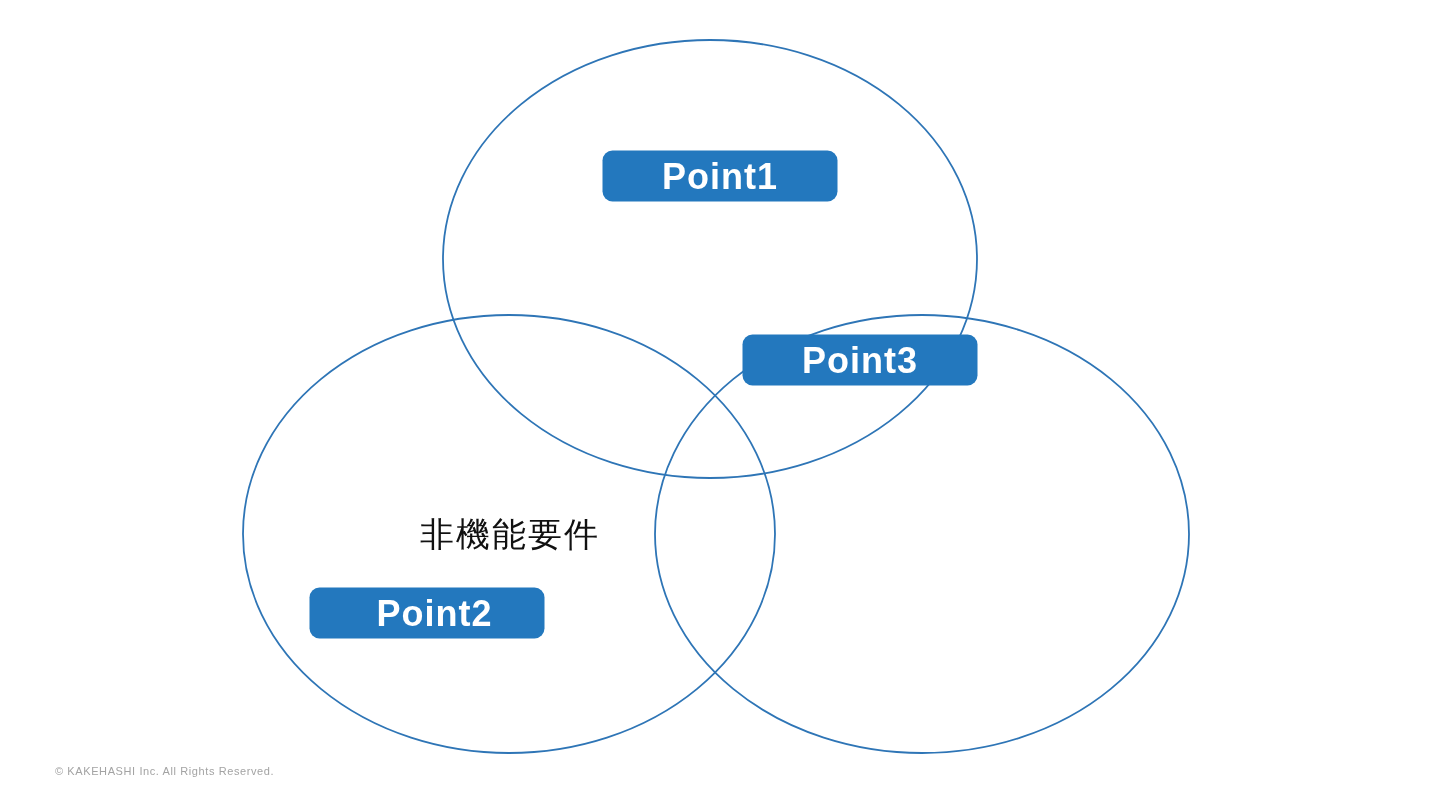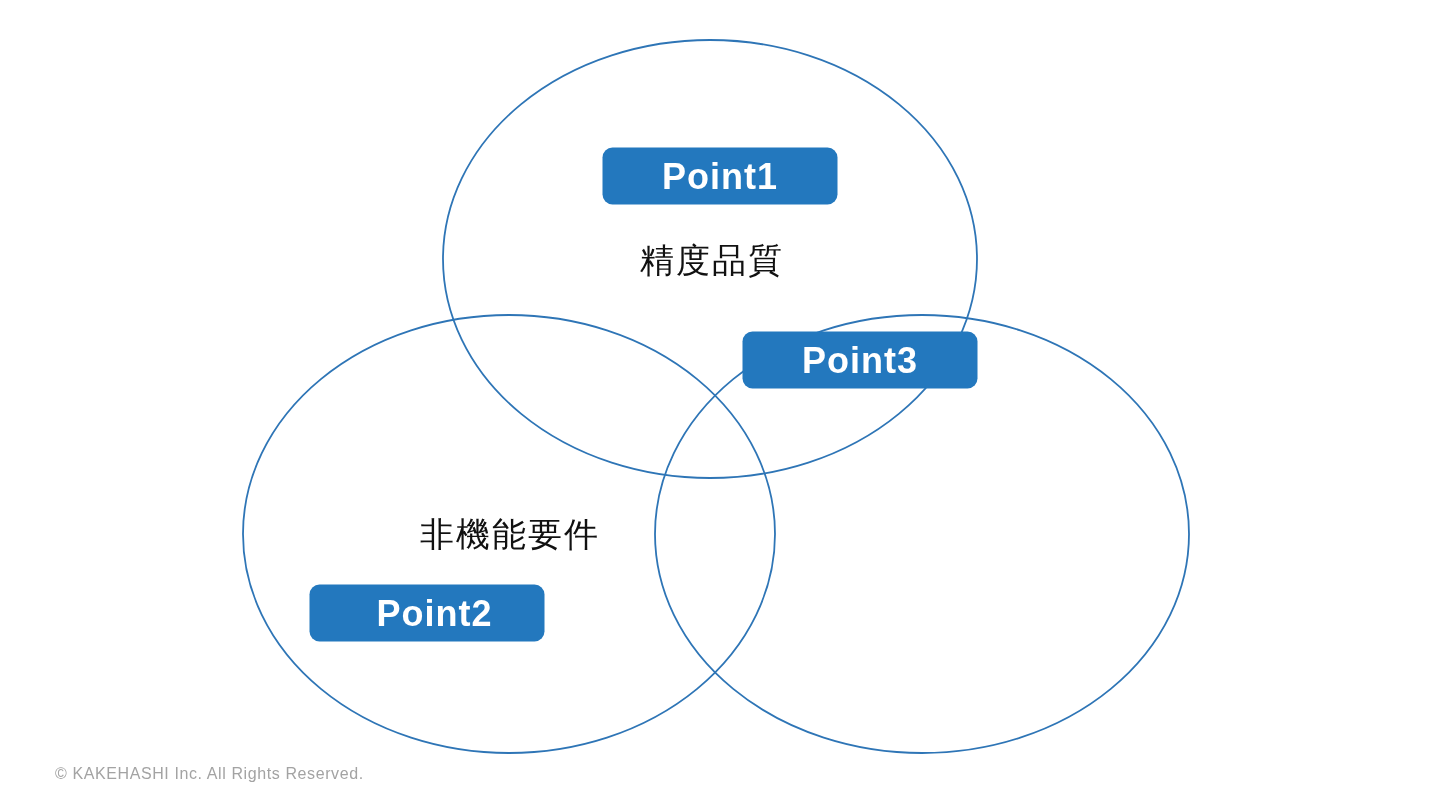--- a/index.html
+++ b/index.html
@@ -21,21 +21,21 @@
     top: 0;
   }
   .venn ellipse {
     fill: none;
     stroke: #2e75b6;
     stroke-width: 1.8;
   }
   .badge {
     position: absolute;
     width: 235px;
-    height: 57px;
+    height: 51px;
     background: #2378be;
     border-radius: 10px;
     color: #ffffff;
     font-size: 36px;
     font-weight: bold;
     letter-spacing: 1px;
     display: flex;
     align-items: center;
     justify-content: center;
     transform: translate(-50%, -50%);
@@ -52,40 +52,39 @@
   .badge-point1 { left: 720px; top: 176px; }
   .badge-point2 { left: 427px; top: 613px; padding-left: 15px; }
   .badge-point3 { left: 860px; top: 360px; }
   .label-top    { left: 712px; top: 261px; }
   .label-left   { left: 510px; top: 535px; }
   .label-right  { left: 920px; top: 534px; }
   .copyright {
     position: absolute;
     left: 55px;
     top: 765px;
-    font-size: 16px;
+    font-size: 11px;
     color: #a3a3a3;
     letter-spacing: 0.6px;
     white-space: nowrap;
   }
 </style>
 </head>
 <body>
 
 <div class="slide">
 
   <svg class="venn" width="1440" height="810" viewBox="0 0 1440 810" aria-hidden="true">
     <ellipse cx="710" cy="259" rx="267" ry="219"></ellipse>
     <ellipse cx="509" cy="534" rx="266" ry="219"></ellipse>
     <ellipse cx="922" cy="534" rx="267" ry="219"></ellipse>
   </svg>
 
   <div class="badge badge-point1">Point1</div>
 
-  <div class="circle-label label-top">精度品質</div>
 
   <div class="badge badge-point3">Point3</div>
 
   <div class="circle-label label-left">非機能要件</div>
 
 
   <div class="badge badge-point2">Point2</div>
 
   <div class="copyright">© KAKEHASHI Inc. All Rights Reserved.</div>
 

